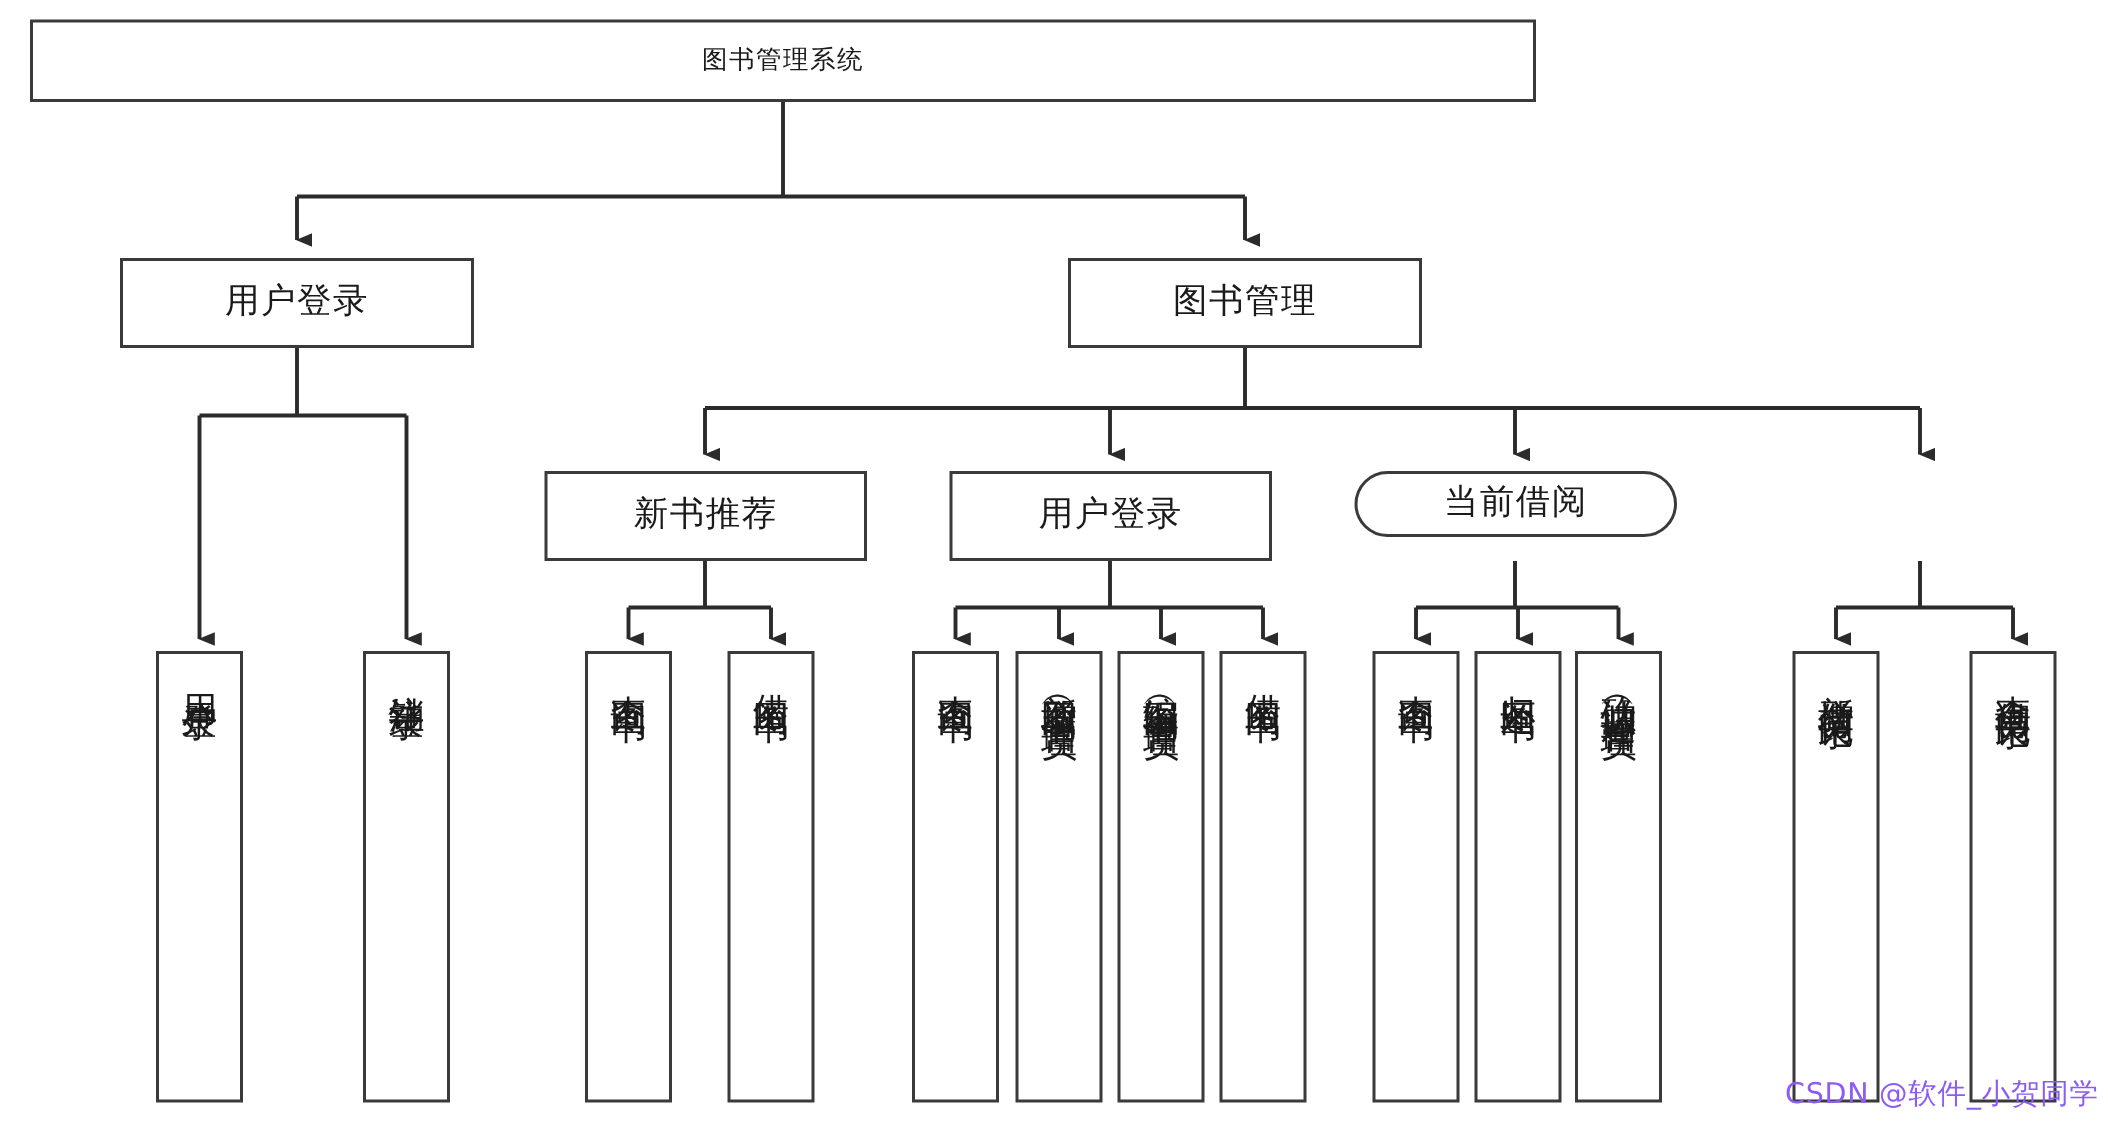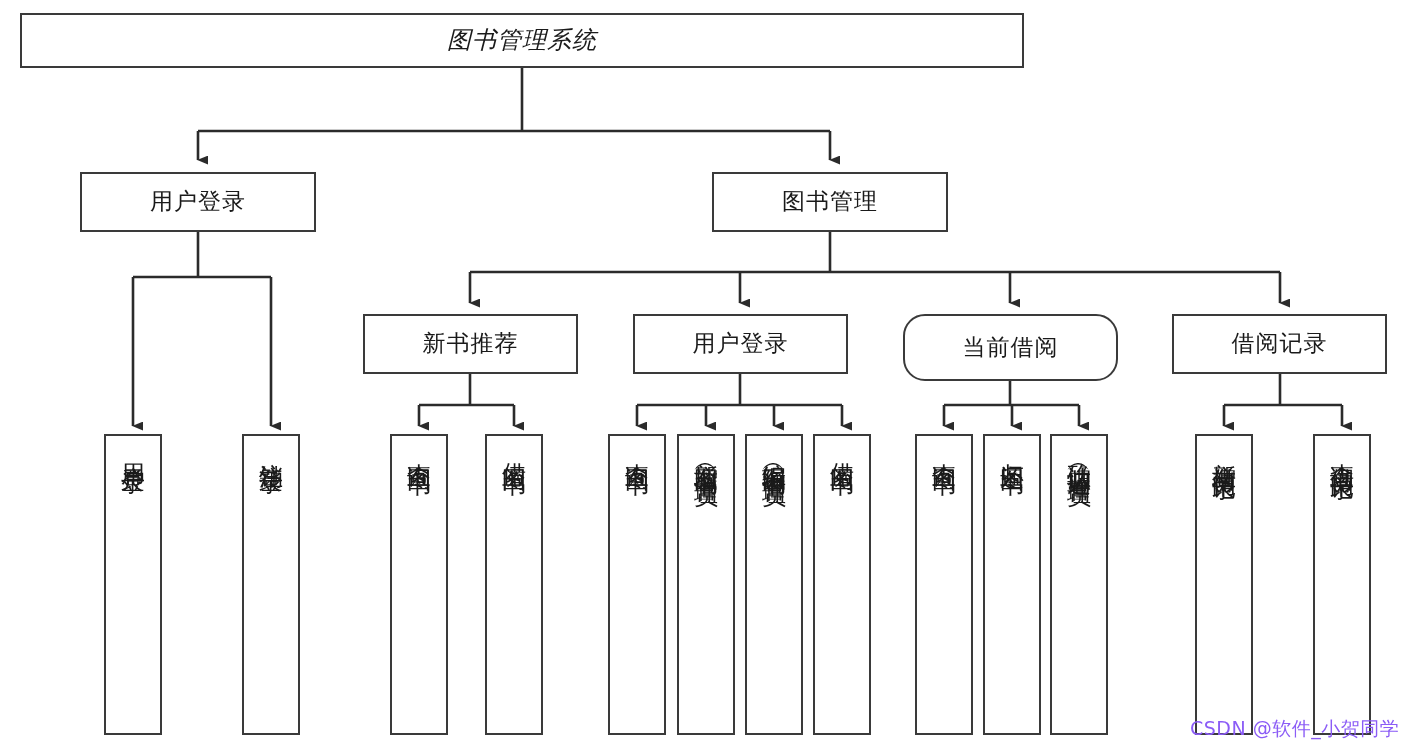--- a/index.html
+++ b/index.html
@@ -44,22 +44,21 @@
     line-height: 1.12;
     color: #1a1a1a;
   }
   
   .node.horiz .node-label {
     font-size: 23px;
     letter-spacing: 1px;
     white-space: nowrap;
   }
   .node.root .node-label {
-    font-size: 24px;
-    font-style: italic;
+    font-size: 17px;
   }
   
   .node.vert {
     align-items: flex-start;
     padding-top: 8px;
   }
   .node.vert .node-label {
     writing-mode: vertical-rl;
     text-orientation: upright;
     font-size: 24px;
@@ -151,27 +150,24 @@
   </div>
 
   <div class="node horiz" style="left:712px; top:172px; width:236px; height:60px;">
     <span class="node-label">图书管理</span>
   </div>
 
   <div class="node horiz" style="left:633px; top:314px; width:215px; height:60px;">
     <span class="node-label">用户登录</span>
   </div>
 
-  <div class="node horiz" style="left:903px; top:314px; width:215px; height:67px;border-radius:22px;">
+  <div class="node horiz" style="left:903px; top:314px; width:215px; height:44px;border-radius:22px;">
     <span class="node-label">当前借阅</span>
   </div>
 
-  <div class="node horiz" style="left:1172px; top:314px; width:215px; height:60px;">
-    <span class="node-label">借阅记录</span>
-  </div>
 
   <div class="node vert" style="left:104px; top:434px; width:58px; height:301px;">
     <span class="node-label">用户登录</span>
   </div>
 
   <div class="node vert" style="left:242px; top:434px; width:58px; height:301px;">
     <span class="node-label">注销登录</span>
   </div>
 
   <div class="node vert" style="left:390px; top:434px; width:58px; height:301px;">

